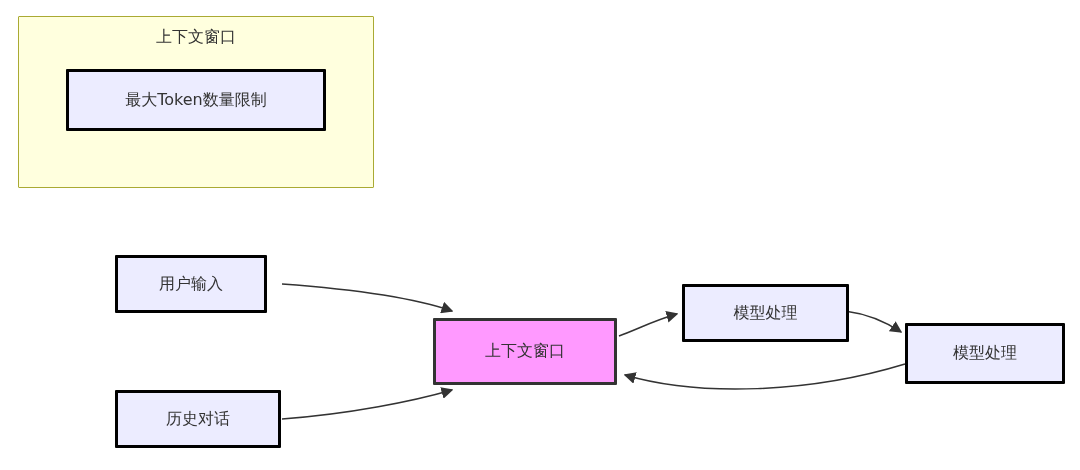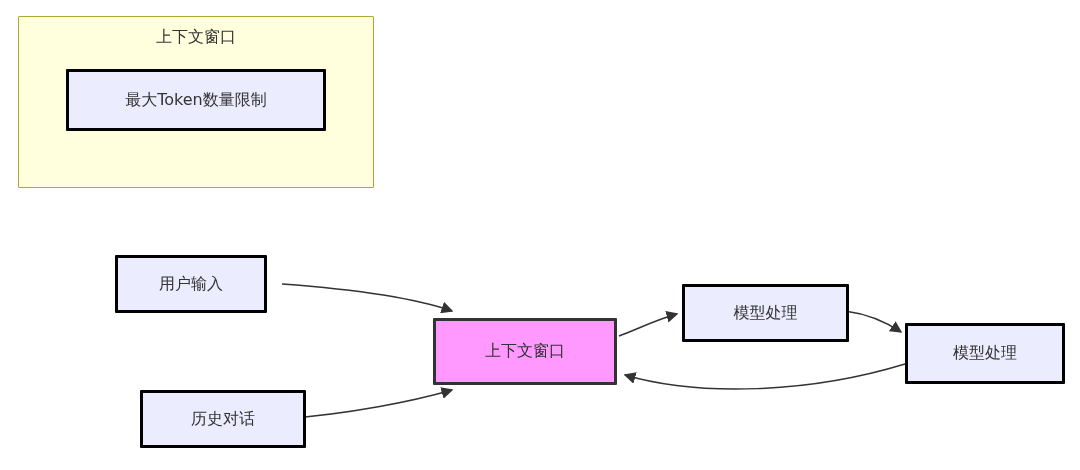--- a/index.html
+++ b/index.html
@@ -34,21 +34,21 @@
     justify-content: center;
     background: #ECECFF;
     border: 3px solid #000000;
     font-size: 16px;
     color: #333333;
     box-sizing: border-box;
     border-radius: 1px;
     text-align: center;
   }
   .node-user    { left: 115px; top: 255px; width: 152px; height: 58px; }
-  .node-history { left: 115px; top: 390px; width: 166px; height: 58px; margin-left: 25px; }
+  .node-history { left: 115px; top: 390px; width: 166px; height: 58px; }
   .node-context {
     left: 433px; top: 318px; width: 184px; height: 67px;
     background: #FF99FF;
     border: 3px solid #333333;
   }
   .node-model   { left: 682px; top: 284px; width: 167px; height: 58px; }
   .node-reply   { left: 905px; top: 323px; width: 160px; height: 61px; }
 
   .subgraph {
     position: absolute;

